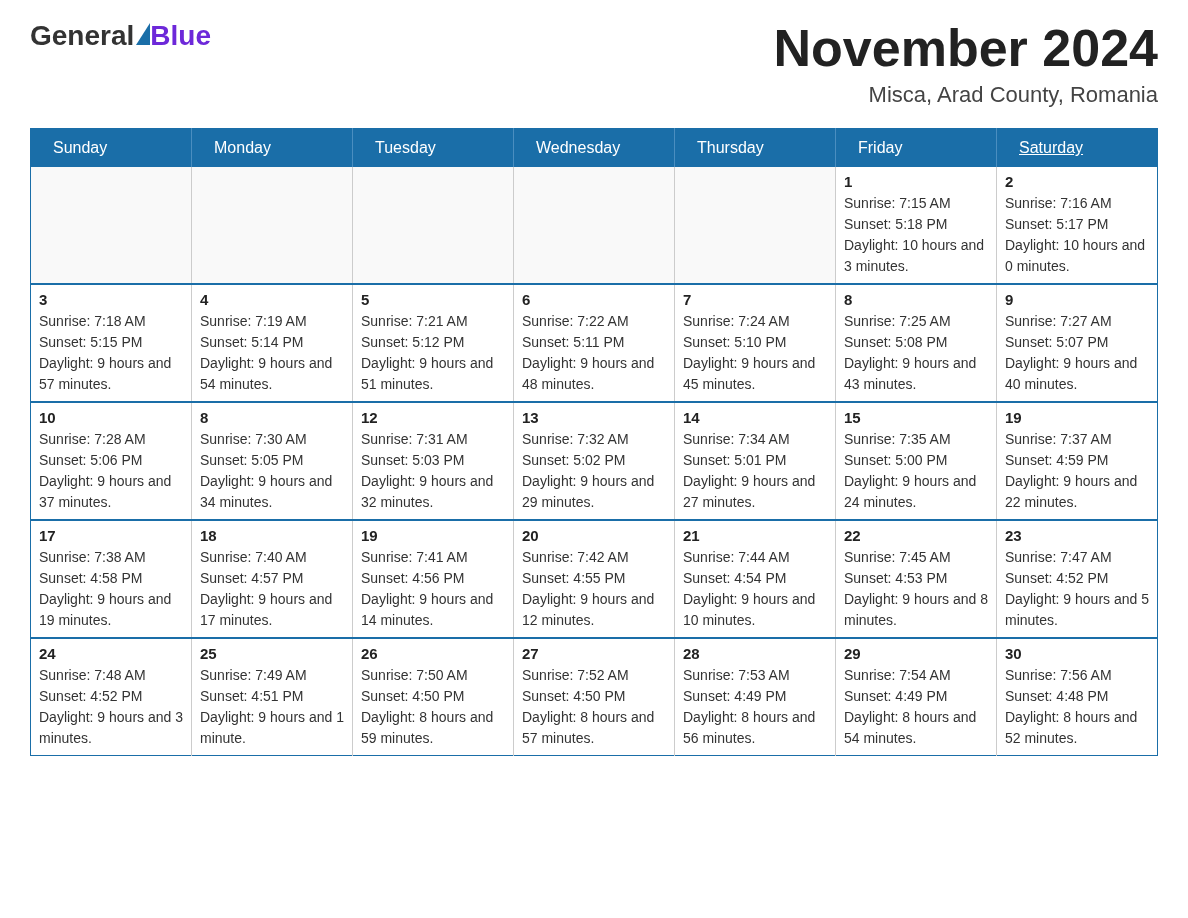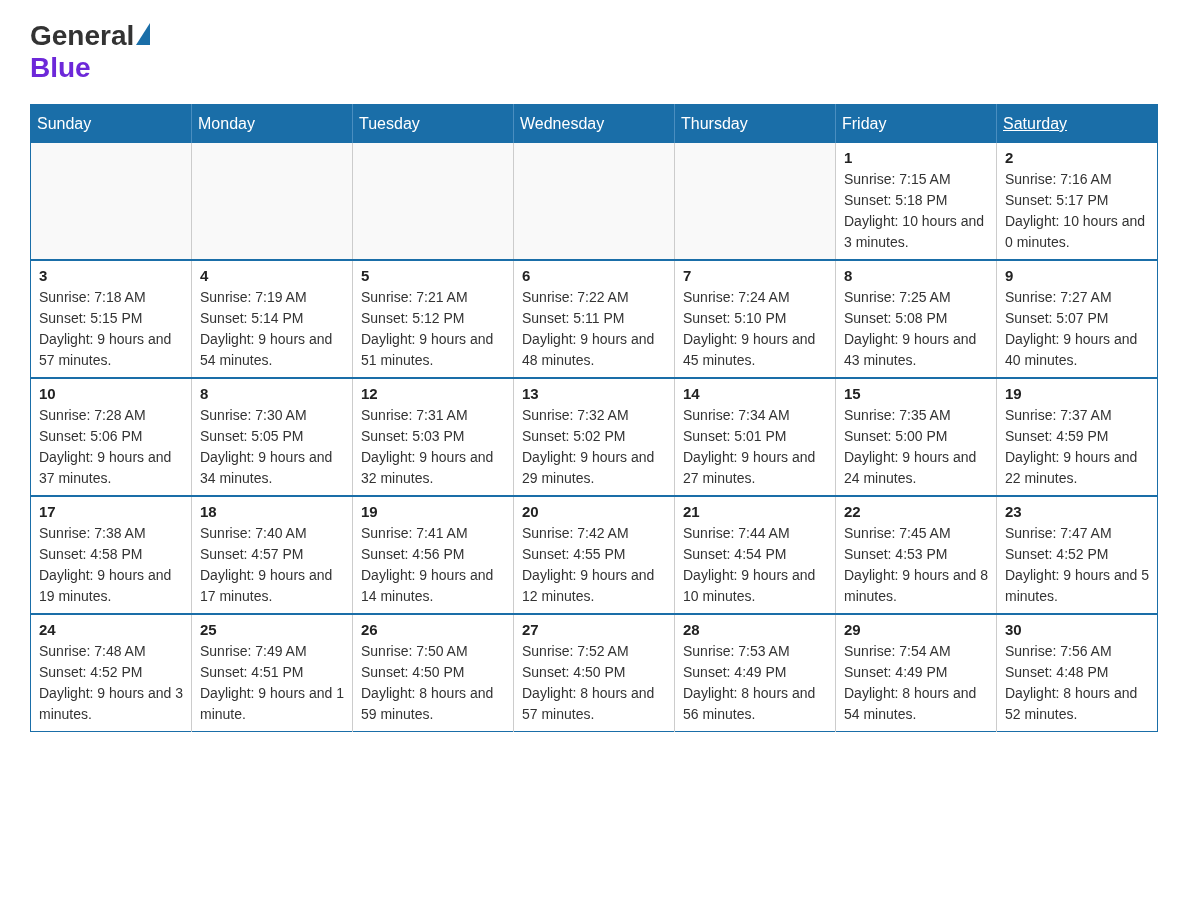--- a/index.html
+++ b/index.html
@@ -11,21 +11,21 @@
       padding: 20px 30px;
     }
     .header-section {
       display: flex;
       justify-content: space-between;
       align-items: flex-start;
       margin-bottom: 20px;
     }
     .logo-area {
       display: flex;
-      flex-direction: column;
+      flex-direction: row;
       align-items: flex-start;
     }
     .logo-text {
       display: flex;
       align-items: center;
     }
     .logo-general {
       font-size: 28px;
       font-weight: bold;
       color: #333;
@@ -65,21 +65,21 @@
     .calendar-table {
       width: 100%;
       border-collapse: collapse;
       border: 1px solid #1a6ea8;
     }
     .calendar-table th {
       background-color: #1a6ea8;
       color: #fff;
       font-size: 16px;
       font-weight: normal;
-      padding: 10px 6px;
+      padding: 10px 22px;
       text-align: left;
       border-right: 1px solid #4a8ec0;
     }
     .calendar-table th:last-child {
       border-right: none;
       text-decoration: underline;
     }
     .calendar-table td {
       vertical-align: top;
       padding: 6px 8px;
@@ -117,20 +117,24 @@
 <div class="header-section">
   <div class="logo-area">
     <div class="logo-text">
       <span class="logo-general">General</span>
       <div class="logo-blue-container">
         <div class="logo-triangle"></div>
       </div>
     </div>
     <span class="logo-blue">Blue</span>
   </div>
+  <div class="title-area">
+    <div class="month-title">November 2024</div>
+    <div class="location-title">Misca, Arad County, Romania</div>
+  </div>
 </div>
 
 <table class="calendar-table">
   <thead>
     <tr id="header-row">
     <th>Sunday</th>
         <th>Monday</th>
         <th>Tuesday</th>
         <th>Wednesday</th>
         <th>Thursday</th>

